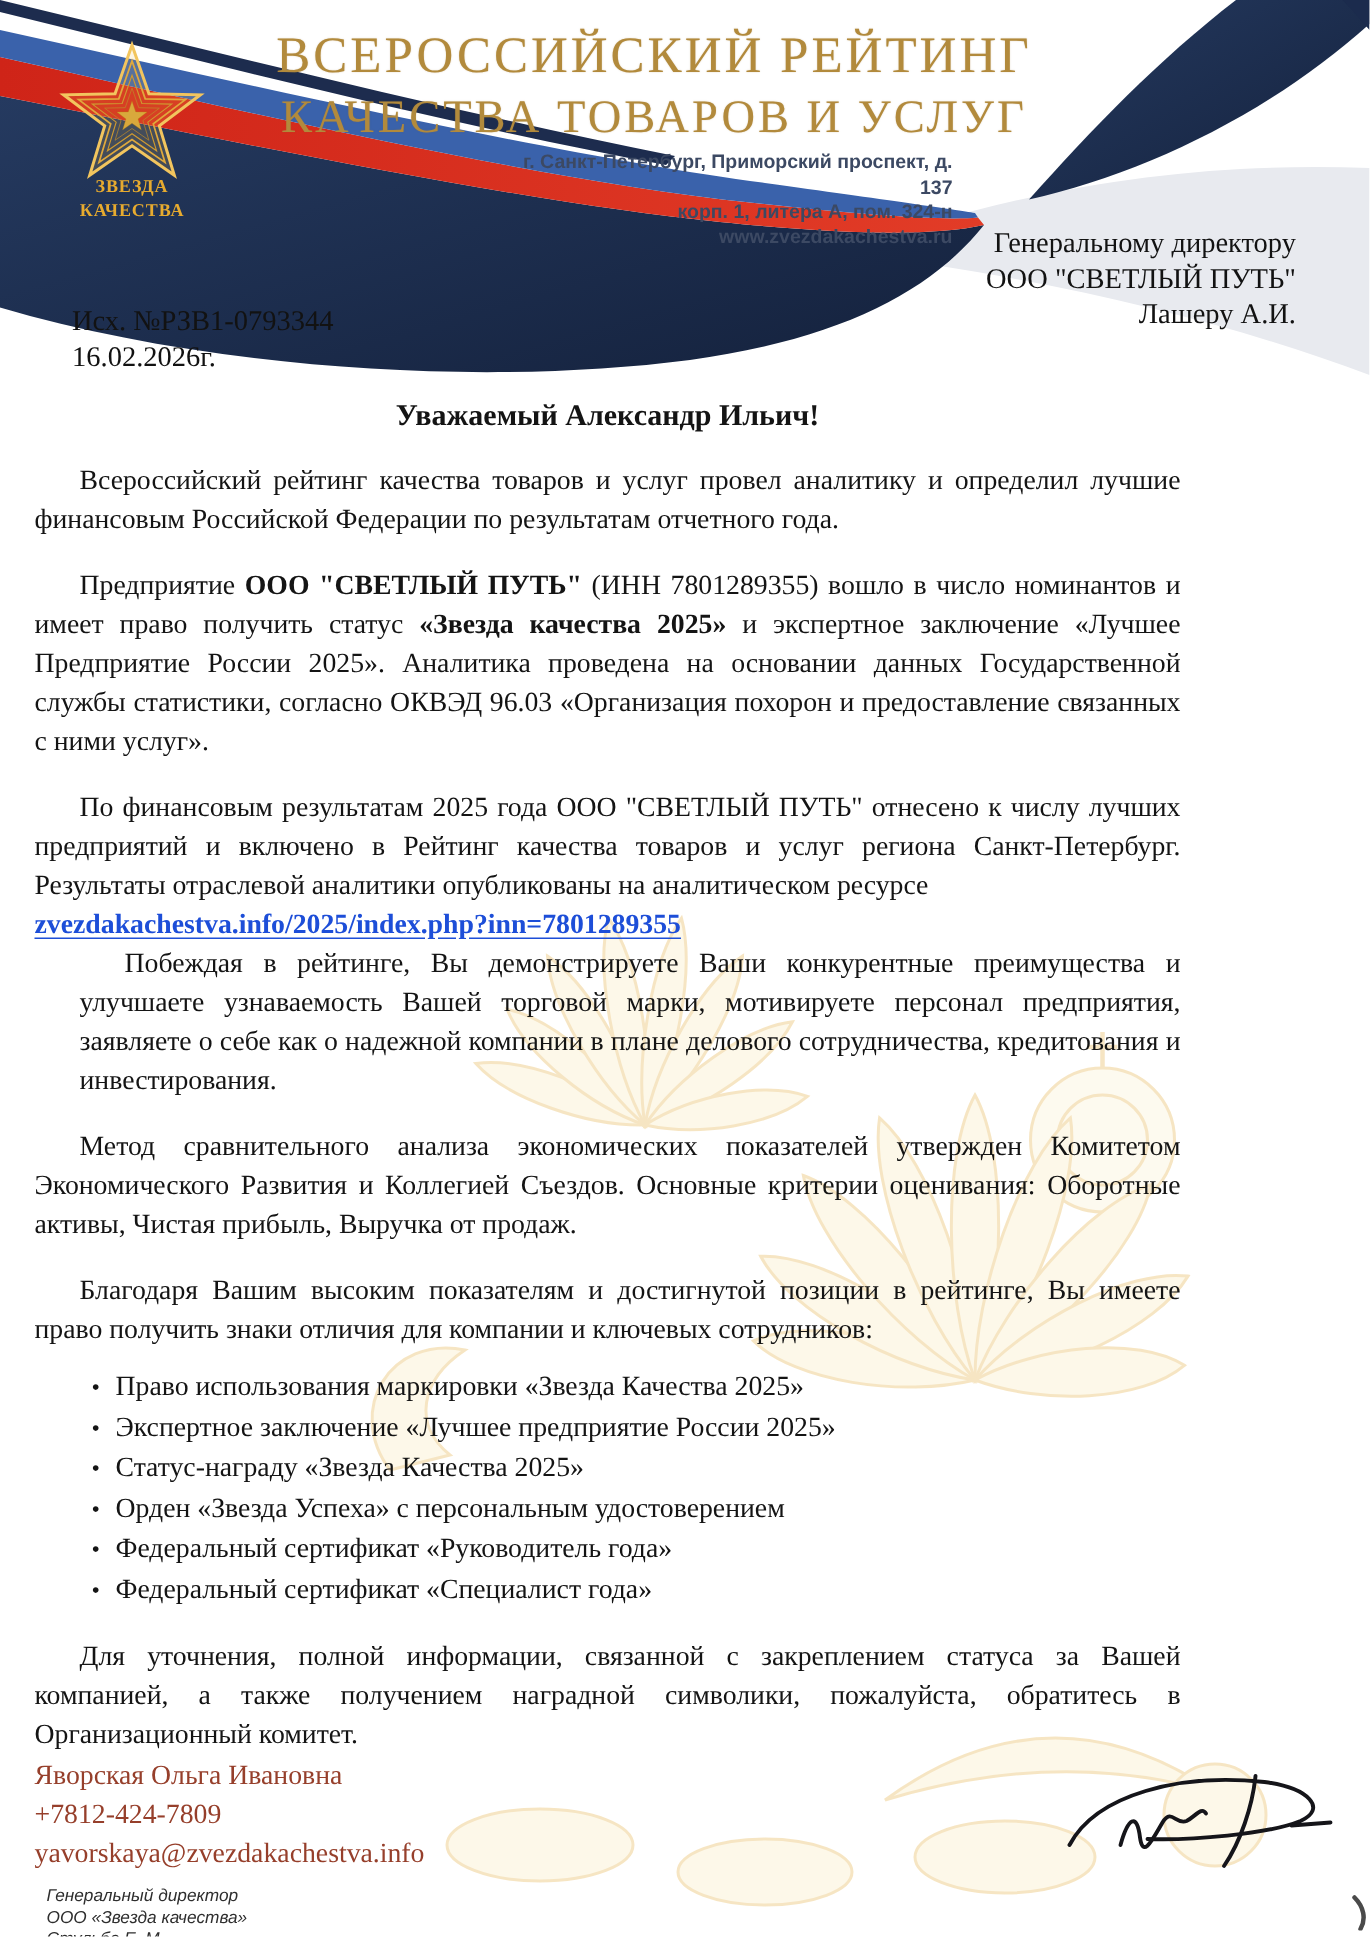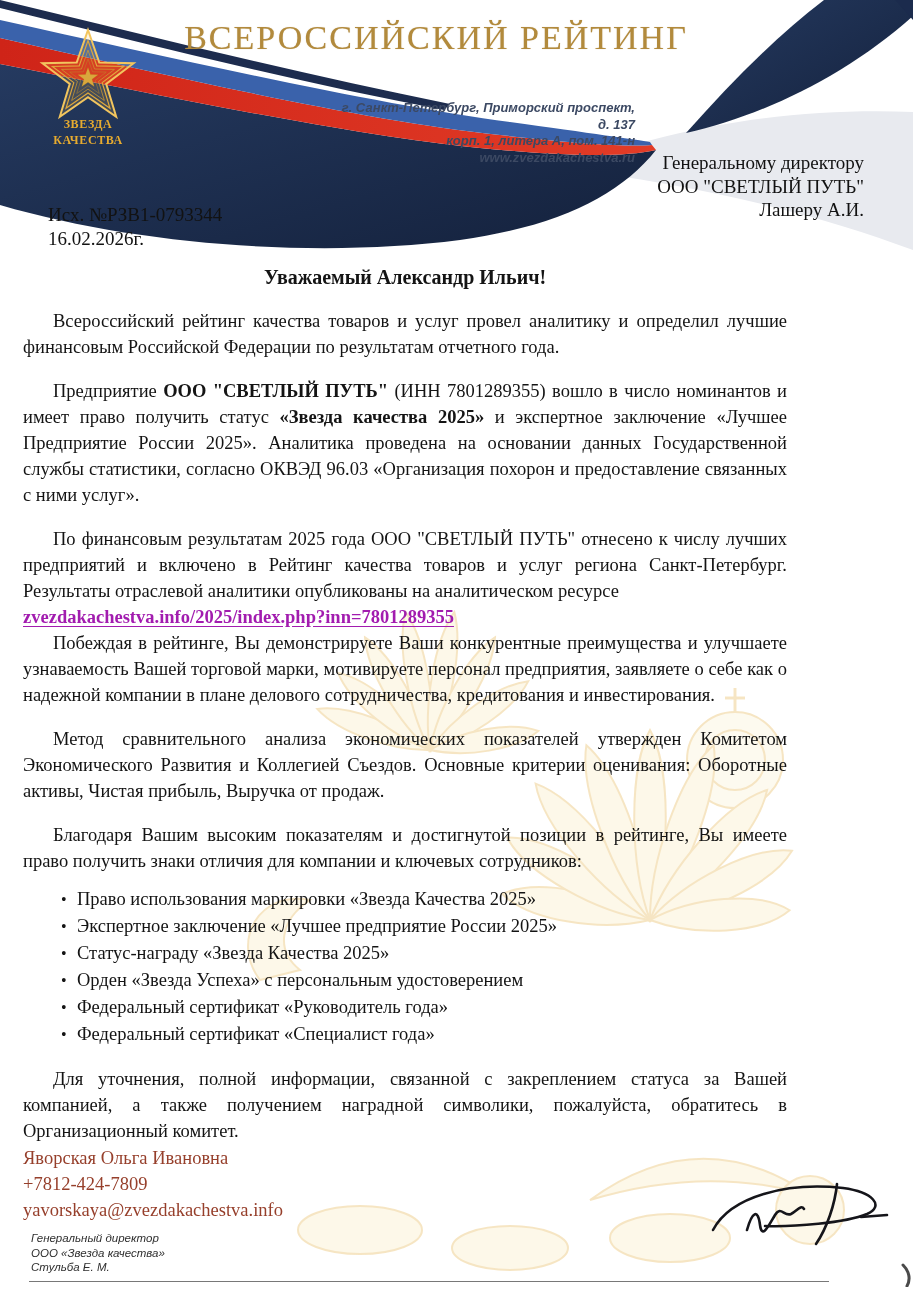--- a/index.html
+++ b/index.html
@@ -16,39 +16,39 @@
     line-height:16px;color:#e7ab2f;letter-spacing:.6px;
   }
   .page-title{
     position:absolute;left:156px;top:18px;width:560px;text-align:center;
     color:#b28a3c;text-shadow:0 0 1px rgba(150,110,40,.35);
   }
   .page-title .t1{font-size:34px;letter-spacing:2px;line-height:40px;}
   .page-title .t2{font-size:31px;letter-spacing:2px;line-height:40px;}
   .org-address{
     position:absolute;left:330px;top:100px;width:305px;text-align:right;
-    font-family:"Liberation Sans",sans-serif;font-style:italic;font-weight:600;
+    font-family:"Liberation Sans",sans-serif;font-weight:600;
     font-size:13px;line-height:16.5px;color:#3c4963;
   }
   .recipient{
     position:absolute;right:49px;top:151px;text-align:right;
     font-size:19px;line-height:23.5px;color:#121212;
   }
   .ref-block{position:absolute;left:48px;top:203px;font-size:19px;line-height:24px;color:#121212;}
   
   .watermark{position:absolute;left:110px;top:420px;opacity:.55;pointer-events:none;}
   
   .letter-body{
     position:absolute;top:252px;left:0;width:810px;box-sizing:border-box;
     padding:0 23px;font-size:18.5px;line-height:26px;text-align:justify;color:#141414;
   }
   .greeting{margin:12px 0 0;text-align:center;font-weight:bold;font-size:20px;}
   .para{margin:18px 0 0;text-indent:30px;}
-  .para.no-gap{margin-top:0;}
-  .rating-link{color:#a21caf;font-weight:bold;text-decoration:underline;text-underline-offset:3px;}
+  .para.no-gap{margin-top:0;margin-left:30px;}
+  .rating-link{color:#1d4ed8;font-weight:bold;text-decoration:underline;text-underline-offset:3px;}
   ul.awards{list-style:none;margin:12px 0 0 38px;padding:0;text-align:left;}
   ul.awards li{margin:0;line-height:26px;}
   ul.awards li::before{content:"•";display:inline-block;width:16px;font-size:16px;color:#141414;}
   .contacts{margin-top:1px;color:#963f2b;text-align:left;}
   .contacts div{line-height:26px;}
   .signatory{
     margin:8px 0 0 8px;font-family:"Liberation Sans",sans-serif;font-style:italic;
     font-size:11.5px;line-height:14.5px;color:#2e2e2e;text-align:left;
   }
   .sig-rule{margin:6px 0 0 6px;width:800px;border-top:1.6px solid #787878;height:0;}
@@ -98,25 +98,26 @@
     </g>
   </svg>
 
   <div class="logo-text">
     <div>ЗВЕЗДА</div>
     <div>КАЧЕСТВА</div>
   </div>
 
   <div class="page-title">
     <div class="t1">ВСЕРОССИЙСКИЙ РЕЙТИНГ</div>
+    <div class="t2">КАЧЕСТВА ТОВАРОВ И УСЛУГ</div>
   </div>
 
   <div class="org-address">
     <div>г. Санкт-Петербург, Приморский проспект, д. 137</div>
-    <div>корп. 1, литера А, пом. 141-н</div>
+    <div>корп. 1, литера А, пом. 324-н</div>
     <div>www.zvezdakachestva.ru</div>
   </div>
 
   <div class="recipient">
     <div>Генеральному директору</div>
     <div>ООО "СВЕТЛЫЙ ПУТЬ"</div>
     <div>Лашеру А.И.</div>
   </div>
 
   <div class="ref-block">

